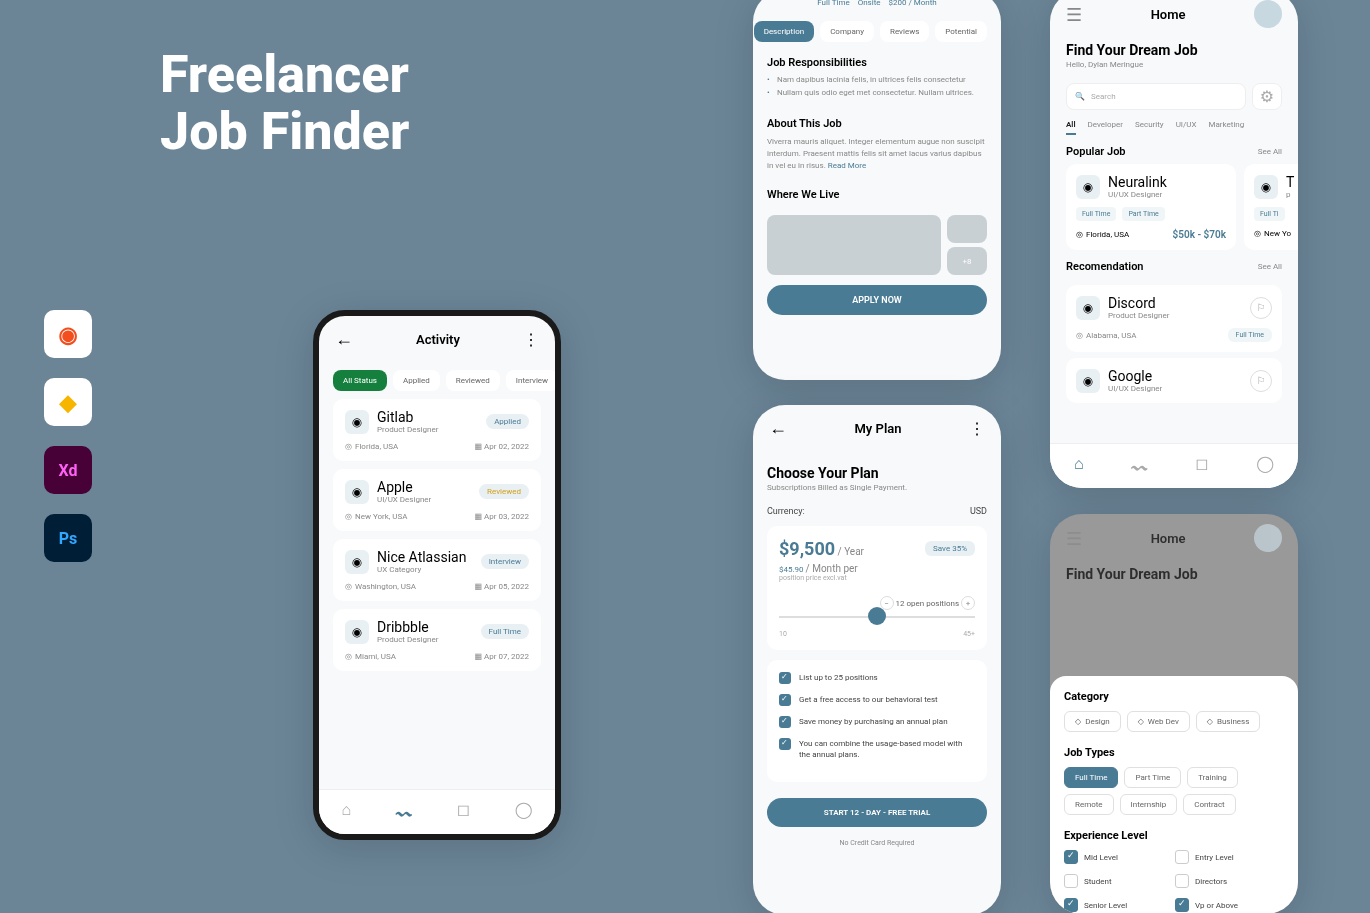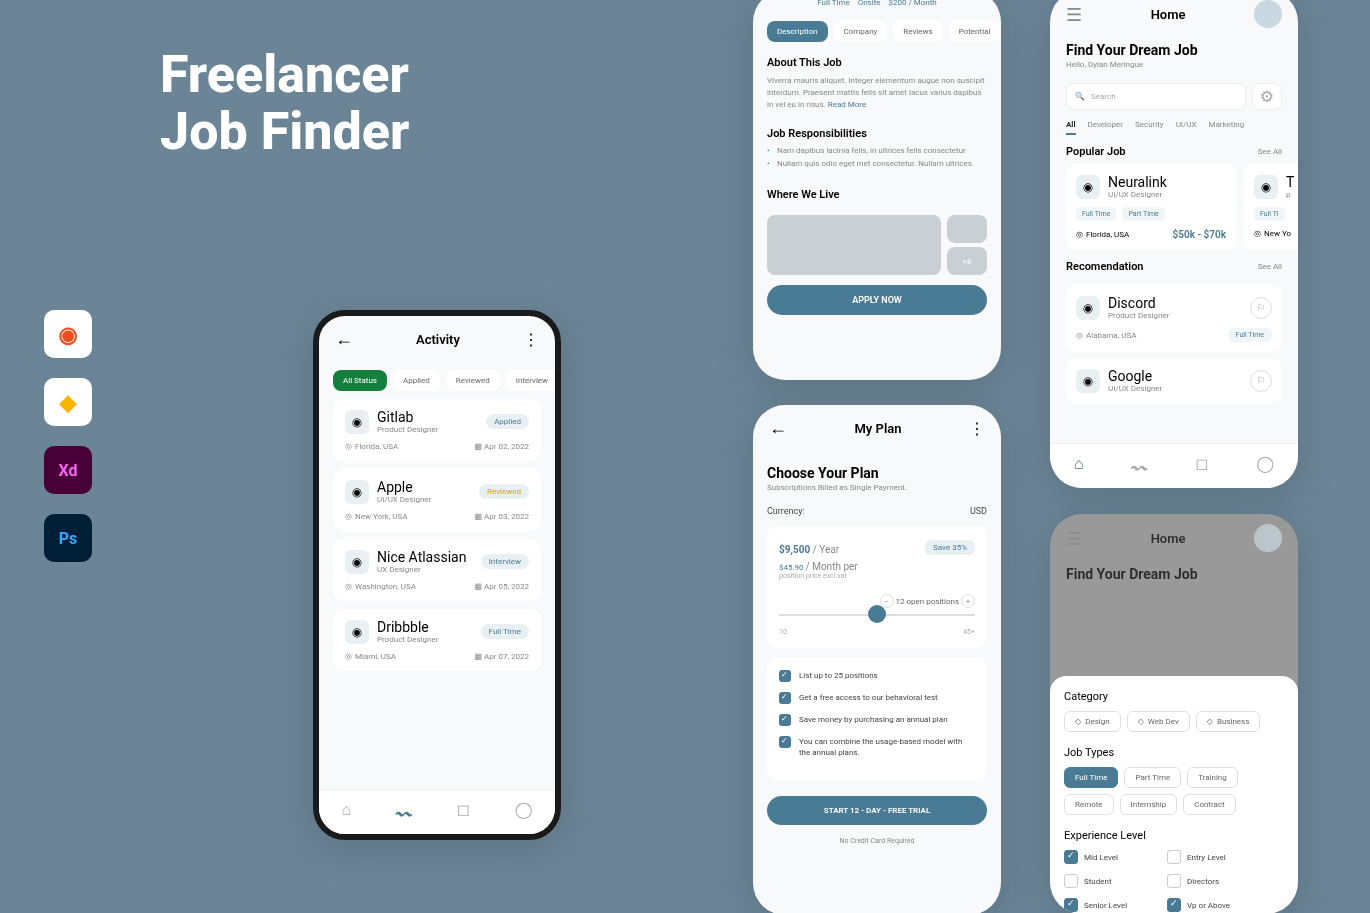--- a/index.html
+++ b/index.html
@@ -38,41 +38,41 @@
 .card-role{font-size:8px;color:#888}
 .badge{font-size:8px;padding:3px 8px;border-radius:8px;background:#e8f0f4;color:#4a7b94}
 .badge.reviewed{color:#d4a017}
 .card-bottom{display:flex;justify-content:space-between;margin-top:8px;font-size:8px;color:#888}
 .loc{display:flex;align-items:center;gap:3px}
 .bnav{position:absolute;bottom:0;left:0;right:0;display:flex;justify-content:space-around;padding:10px 0;background:#fff;border-top:1px solid #eee}
 .bnav span{font-size:16px;color:#aaa}
 .bnav span.active{color:#4a7b94}
 .tags{display:flex;gap:8px;justify-content:center;padding:8px 0}
 .tag{font-size:8px;color:#4a7b94}
-.tabs{display:flex;gap:6px;padding:6px 14px;justify-content:flex-start}
+.tabs{display:flex;gap:6px;padding:6px 14px;justify-content:flex-end}
 .tab{background:#fff;border-radius:8px;padding:6px 10px;font-size:8px;color:#666}
 .tab.active{background:#4a7b94;color:#fff}
 .section{padding:8px 14px}
 .section h3{font-size:11px;font-weight:600;margin-bottom:6px}
 .section p{font-size:8px;color:#888;line-height:1.5}
 .section a{color:#4a7b94}
 .bullet{font-size:8px;color:#888;padding-left:10px;position:relative;margin-bottom:4px}
 .bullet:before{content:'•';position:absolute;left:0;color:#4a7b94}
 .gallery{display:flex;gap:6px;padding:0 14px}
 .gimg{background:#c8d0d4;border-radius:8px}
 .gimg.main{flex:1;height:60px}
 .gcol{display:flex;flex-direction:column;gap:4px}
 .gimg.small{width:40px;height:28px}
 .apply{margin:10px 14px;background:#4a7b94;color:#fff;border:none;border-radius:18px;padding:10px;font-size:9px;font-weight:600;width:calc(100% - 28px)}
 .ptitle{padding:14px;font-size:14px;font-weight:700}
 .psub{font-size:8px;color:#888;font-weight:400;margin-top:2px}
 .currency{display:flex;justify-content:space-between;padding:0 14px;font-size:9px;color:#444}
 .pricecard{background:#fff;border-radius:10px;margin:10px 14px;padding:12px}
 .prow{display:flex;justify-content:space-between;align-items:center}
-.price{font-size:10px;font-weight:700;color:#4a7b94}
+.price{font-size:18px;font-weight:700;color:#4a7b94}
 .pricey{font-size:10px;color:#888}
 .save{font-size:8px;background:#e8f0f4;color:#4a7b94;padding:3px 8px;border-radius:6px}
 .pmonth{font-size:8px;color:#4a7b94;margin-top:4px}
 .pmeta{font-size:7px;color:#aaa}
 .slider{margin:14px 0 4px;position:relative;height:30px}
 .slider-track{height:2px;background:#ddd;position:absolute;top:20px;left:0;right:0}
 .slider-handle{width:18px;height:18px;background:#4a7b94;border-radius:50%;position:absolute;top:11px;left:50%;transform:translateX(-50%)}
 .slider-label{text-align:right;font-size:8px;color:#666}
 .sbtn{width:14px;height:14px;border:1px solid #ddd;border-radius:50%;display:inline-flex;align-items:center;justify-content:center;font-size:8px;color:#888}
 .srange{display:flex;justify-content:space-between;font-size:7px;color:#aaa;margin-top:4px}
@@ -103,25 +103,25 @@
 .jc-tag{font-size:7px;color:#4a7b94;background:#f0f6f8;padding:3px 6px;border-radius:4px}
 .jc-bot{display:flex;justify-content:space-between;font-size:8px;align-items:center}
 .salary{color:#4a7b94;font-weight:600;font-size:10px}
 .reccard{background:#fff;border-radius:10px;margin:6px 16px;padding:10px}
 .rc-top{display:flex;align-items:center;gap:8px}
 .bookmark{width:22px;height:22px;border:1px solid #ddd;border-radius:50%;display:flex;align-items:center;justify-content:center;font-size:10px;color:#aaa}
 .rc-bot{display:flex;justify-content:space-between;margin-top:8px;font-size:8px;color:#888;align-items:center}
 .rc-badge{font-size:7px;background:#f0f6f8;color:#4a7b94;padding:3px 8px;border-radius:6px}
 .dim{background:#999}
 .panel{background:#fff;border-radius:16px 16px 0 0;margin-top:90px;padding:14px}
-.panel h3{font-size:11px;font-weight:400;margin-bottom:8px}
+.panel h3{font-size:11px;font-weight:700;margin-bottom:8px}
 .pchips{display:flex;gap:6px;flex-wrap:wrap;margin-bottom:14px}
 .pchip{font-size:8px;padding:5px 10px;border:1px solid #e0e0e0;border-radius:6px;color:#666;display:flex;align-items:center;gap:4px}
 .pchip.active{background:#4a7b94;color:#fff;border-color:#4a7b94}
-.checks{display:flex;flex-wrap:wrap;gap:10px 4px}
+.checks{display:flex;flex-wrap:wrap;gap:10px 12px}
 .ck{display:flex;align-items:center;gap:6px;font-size:8px;color:#444;width:45%}
 .ckbox{width:14px;height:14px;border:1px solid #ccc;border-radius:3px}
 .ckbox.on{background:#4a7b94;border-color:#4a7b94;position:relative}
 .ckbox.on:after{content:'✓';color:#fff;font-size:9px;position:absolute;top:-1px;left:2px}
 </style>
 </head>
 <body>
 
 <div class="hero">
 <h1><span>Freelancer</span><br><span>Job Finder</span></h1>
@@ -172,21 +172,21 @@
 <div class="card-bottom">
         <span class="loc">◎ <span>New York, USA</span></span>
         <span>▦ <span>Apr 03, 2022</span></span>
       </div>
 </div>
 <div class="card">
 <div class="card-top">
         <div class="logo">◉</div>
         <div class="card-info">
           <div class="card-name">Nice Atlassian</div>
-          <div class="card-role">UX Designer</div>
+          <div class="card-role">UX Category</div>
         </div>
         <span class="badge">Interview</span>
       </div>
 <div class="card-bottom">
         <span class="loc">◎ <span>Washington, USA</span></span>
         <span>▦ <span>Apr 05, 2022</span></span>
       </div>
 </div>
 <div class="card">
 <div class="card-top">
@@ -216,27 +216,27 @@
 <span class="tag">Onsite</span>
 <span class="tag">$200 / Month</span>
 </div>
 <div class="tabs">
 <span class="tab active">Description</span>
 <span class="tab">Company</span>
 <span class="tab">Reviews</span>
 <span class="tab">Potential</span>
 </div>
 <div class="section">
-<h3>About This Job</h3>
-<p><span>Viverra mauris aliquet. Integer elementum augue non suscipit interdum. Praesent mattis felis sit amet lacus varius dapibus in vel eu in risus. </span><a>Read More</a></p>
-</div>
-<div class="section">
 <h3>Job Responsibilities</h3>
 <div class="bullet">Nam dapibus lacinia felis, in ultrices felis consectetur</div>
 <div class="bullet">Nullam quis odio eget met consectetur. Nullam ultrices.</div>
+</div>
+<div class="section">
+<h3>About This Job</h3>
+<p><span>Viverra mauris aliquet. Integer elementum augue non suscipit interdum. Praesent mattis felis sit amet lacus varius dapibus in vel eu in risus. </span><a>Read More</a></p>
 </div>
 <div class="section">
       <h3>Where We Live</h3>
     </div>
 <div class="gallery">
 <div class="gimg main"></div>
 <div class="gcol">
 <div class="gimg small"></div>
 <div class="gimg small" style="display:flex;align-items:center;justify-content:center;font-size:8px;color:#fff">
           <span>+8</span>

